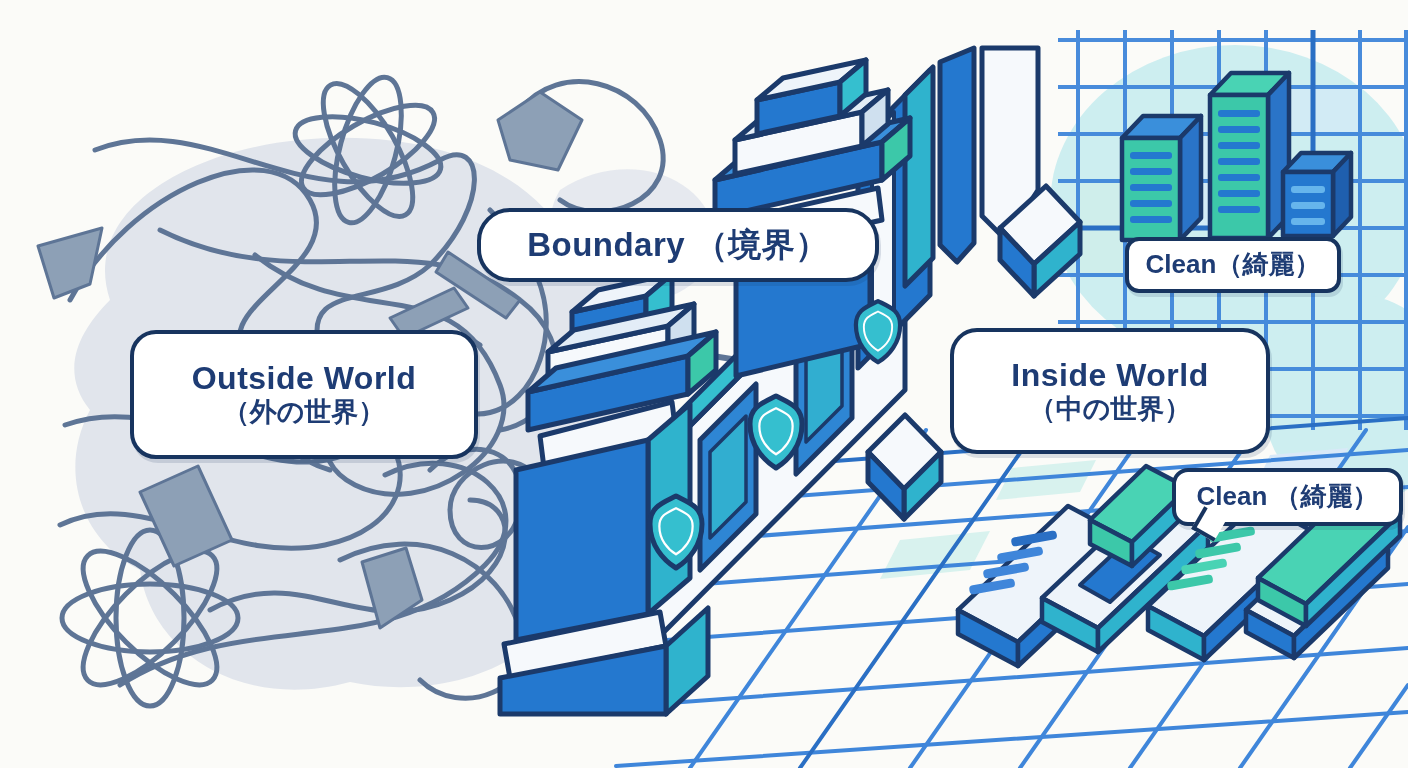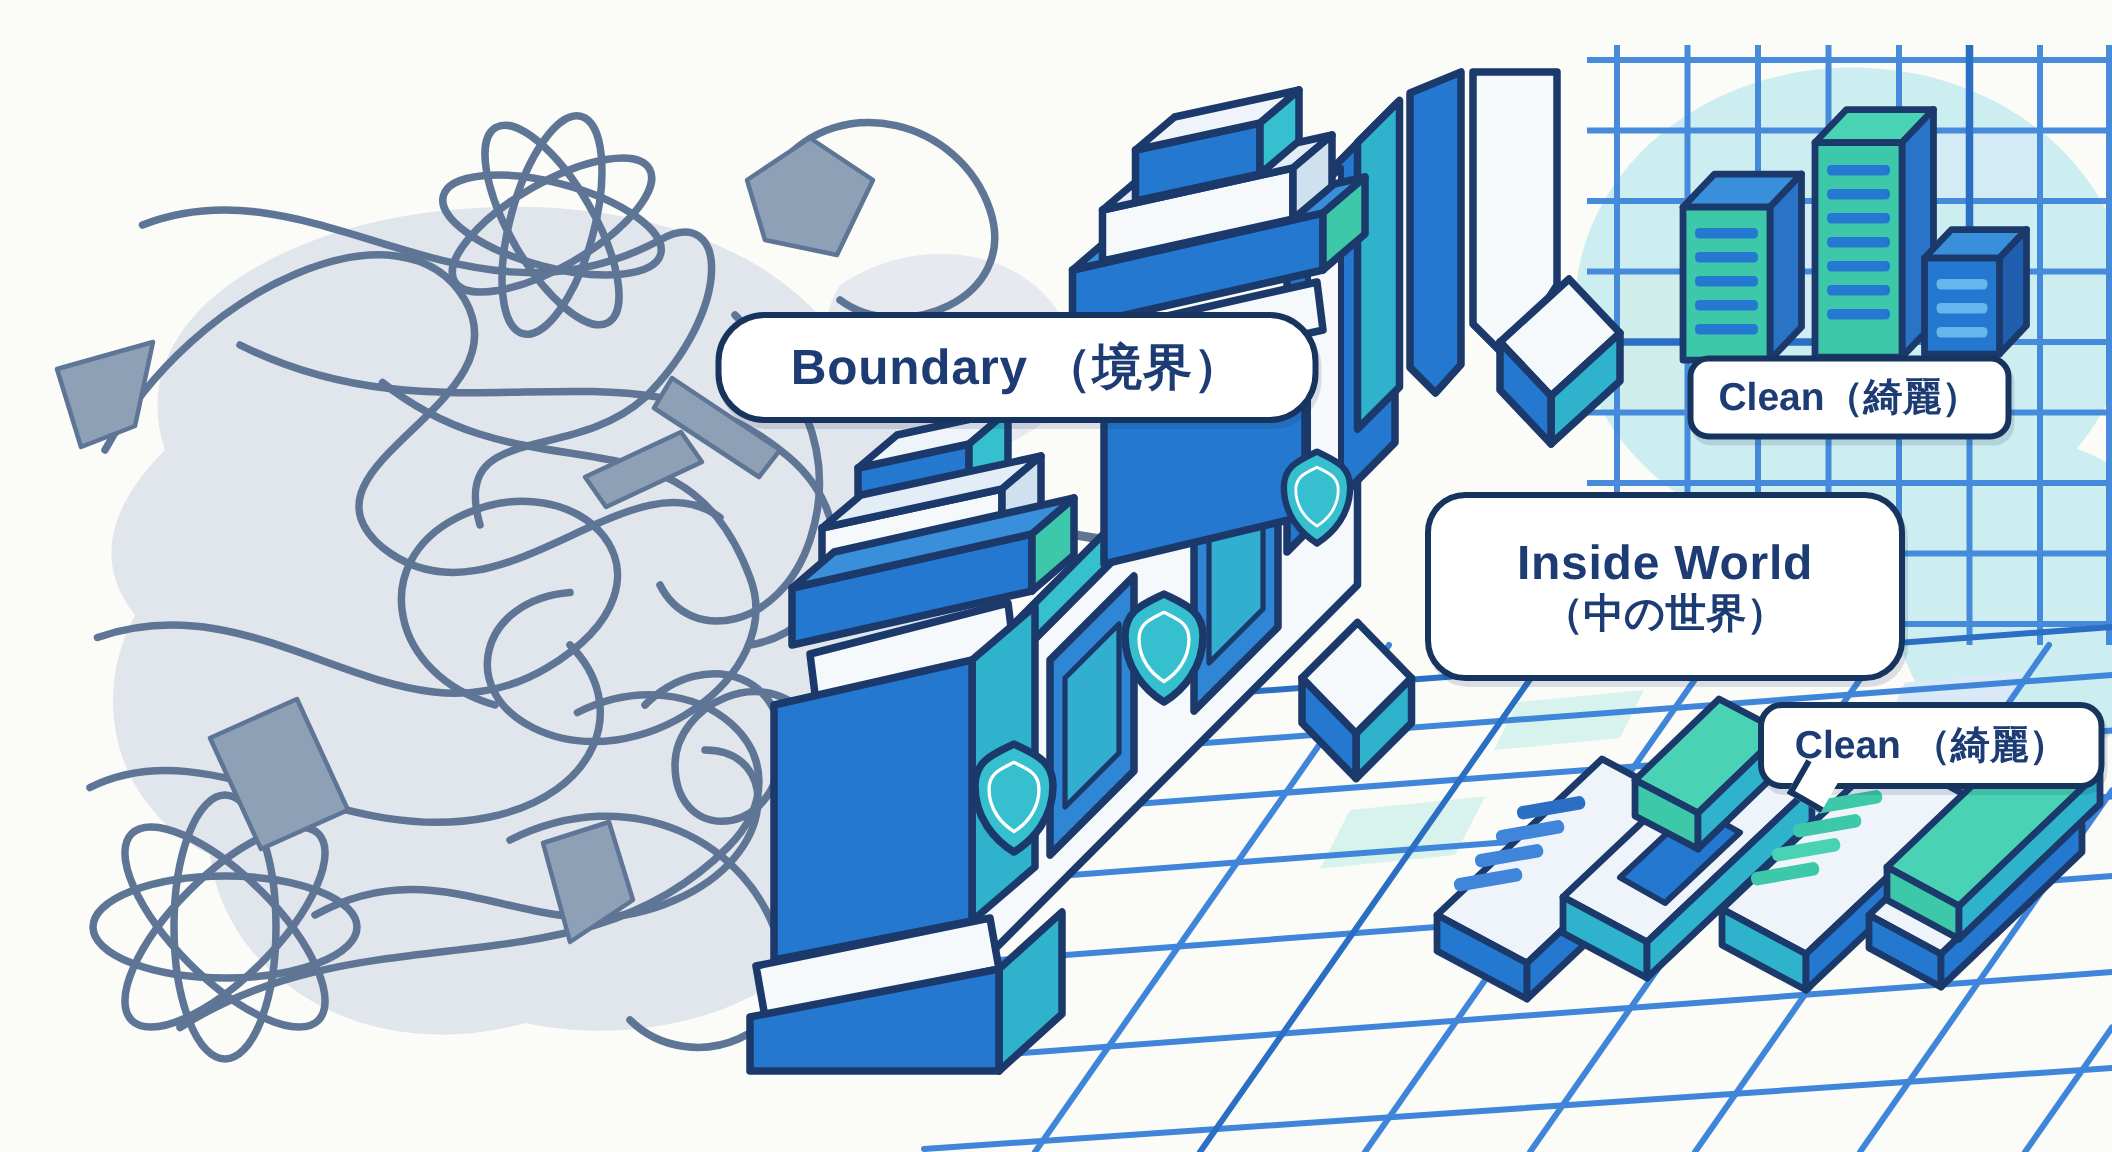--- a/index.html
+++ b/index.html
@@ -279,20 +279,24 @@
       <polygon fill="#eef4fa" points="1246,610 1340,520 1388,546 1294,636"></polygon>
       <polygon fill="#2478cf" points="1246,610 1294,636 1294,658 1246,632"></polygon>
       <polygon fill="#2478cf" points="1294,636 1388,546 1388,568 1294,658"></polygon>
       <polygon fill="#49d3b4" points="1258,578 1352,488 1400,514 1306,604"></polygon>
       <polygon fill="#3cc8a9" points="1258,578 1306,604 1306,626 1258,600"></polygon>
       <polygon fill="#2fb3cd" points="1306,604 1400,514 1400,536 1306,626"></polygon>
     </g>
   </g>
 </svg>
 
+  <div class="label box-outside">
+    <span class="en">Outside World</span>
+    <span class="jp">（外の世界）</span>
+  </div>
 
   <div class="label box-boundary">
     <span class="en" style="font-size:33px;">Boundary （境界）</span>
   </div>
 
   <div class="label box-inside">
     <span class="en">Inside World</span>
     <span class="jp">（中の世界）</span>
   </div>
 

